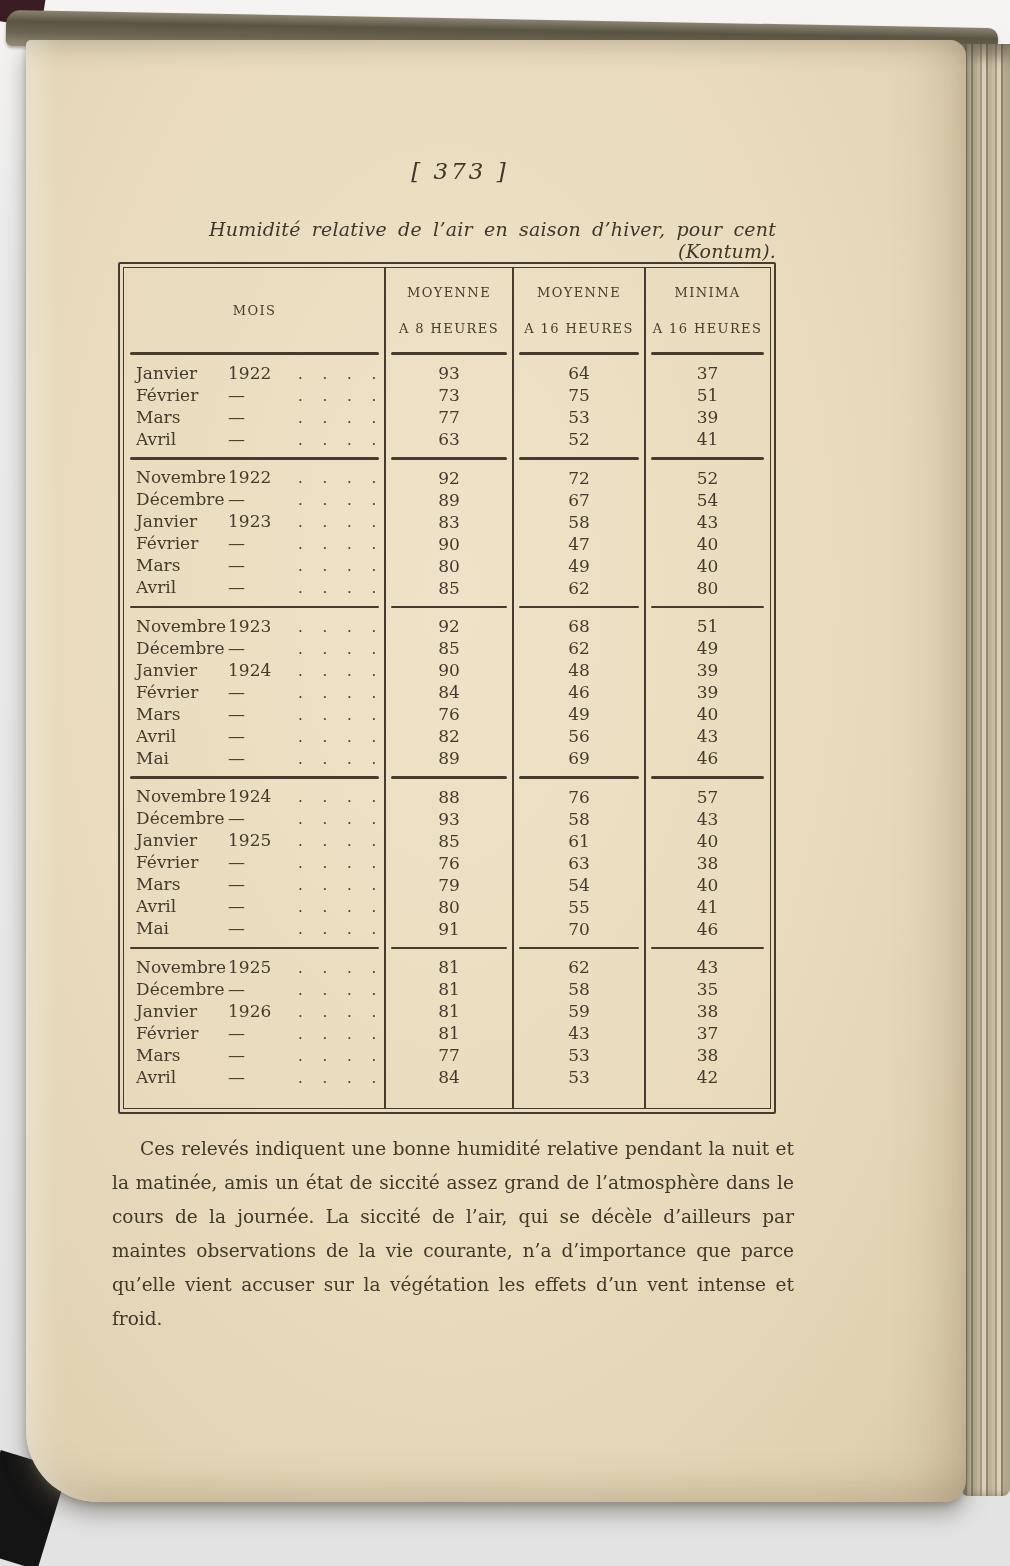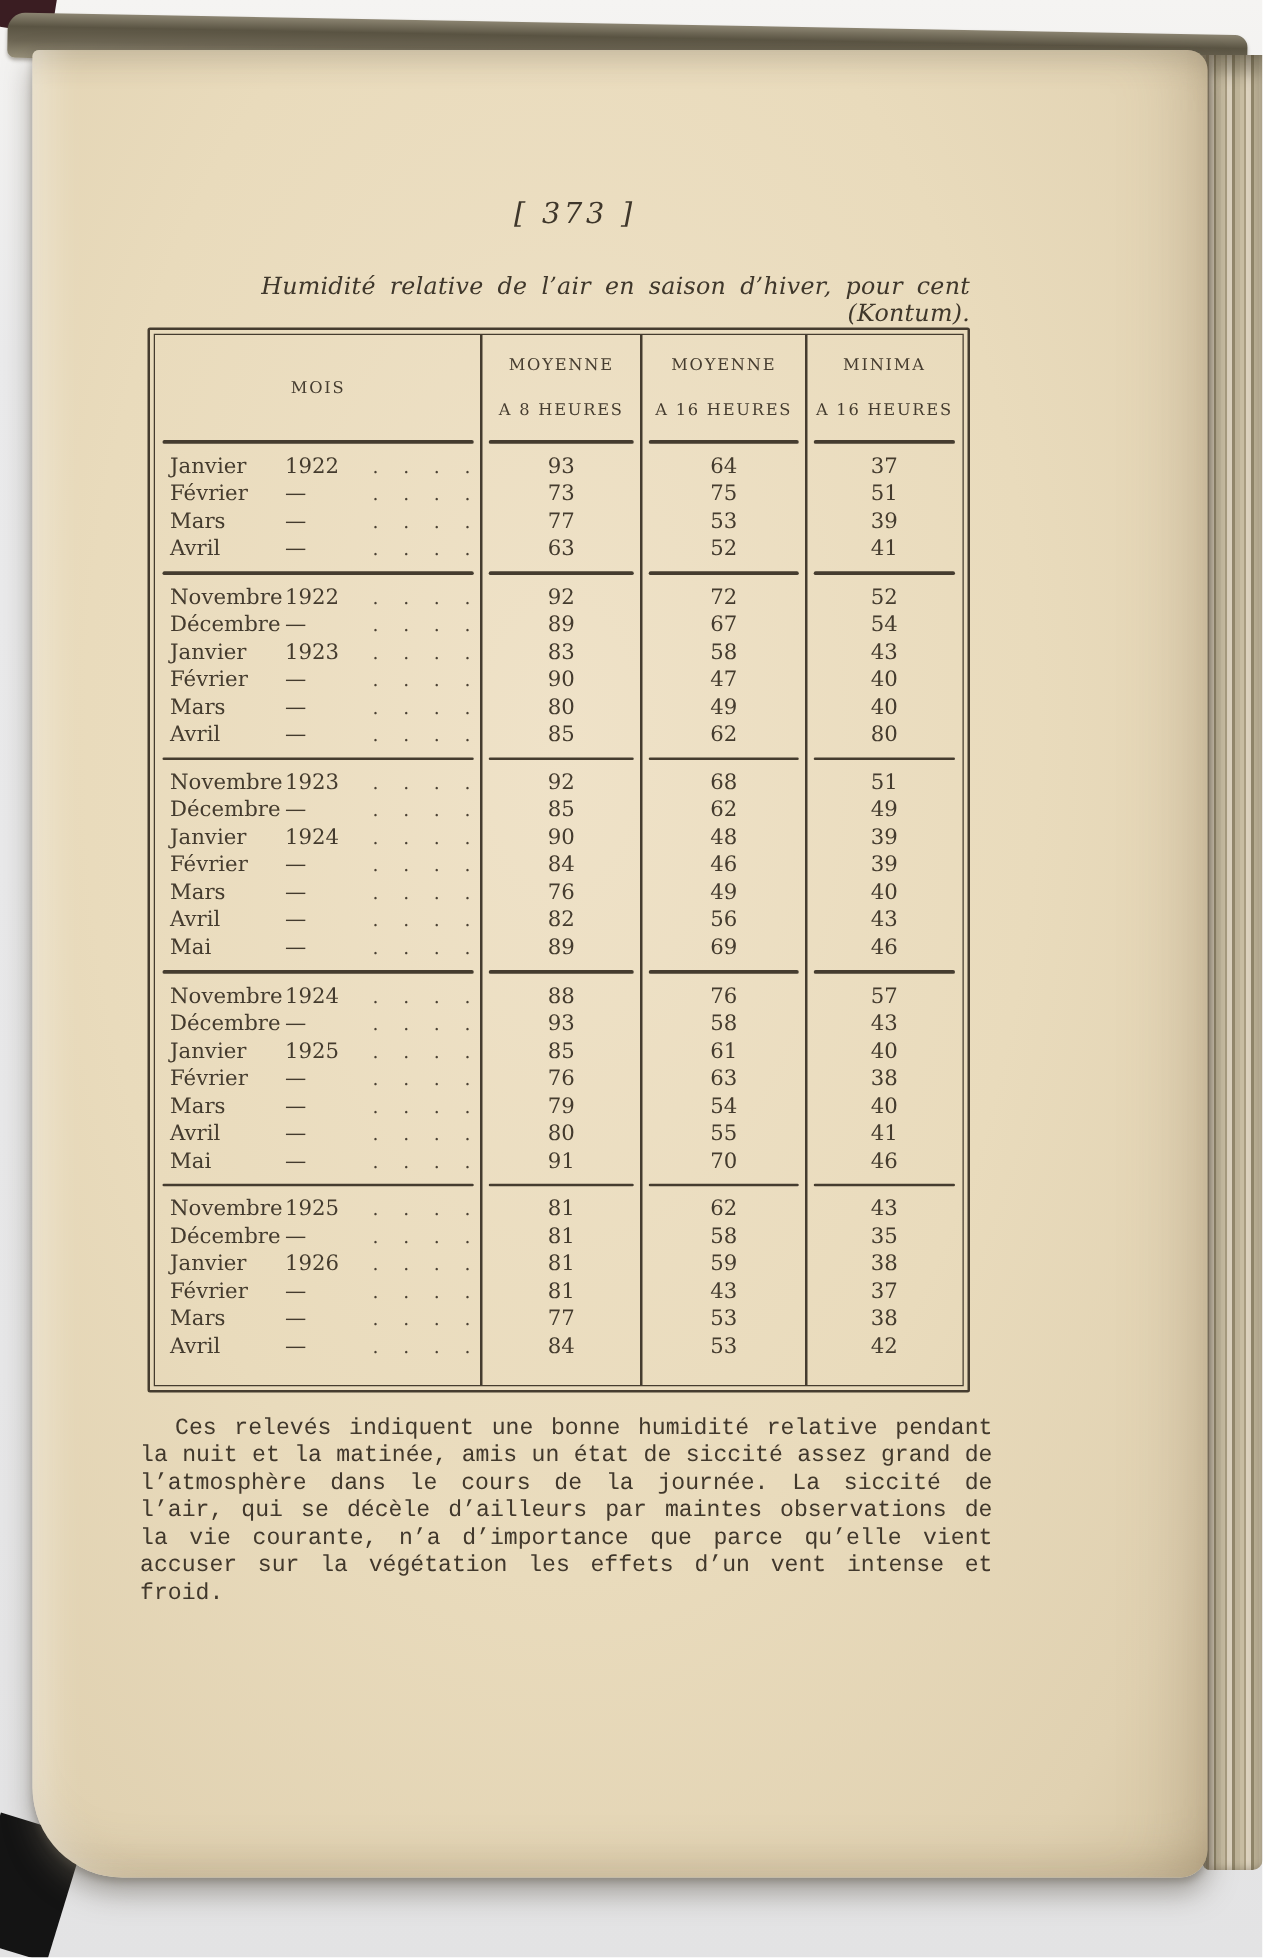--- a/index.html
+++ b/index.html
@@ -62,21 +62,21 @@
   .tgroup.last{padding-bottom:20px;}
   .cell{font-size:17px;line-height:22px;color:#443b2e;}
   .c-month{display:flex;align-items:baseline;padding-left:12px;overflow:hidden;}
   .mname{width:92px;flex:0 0 auto;}
   .myr{width:62px;flex:0 0 auto;text-align:left;}
   .mdots{flex:1 1 auto;overflow:hidden;white-space:nowrap;word-spacing:15px;padding-left:8px;
     font-size:15px;color:#4a4134;}
   .c-num{text-align:center;}
 
   .body-paragraph{position:absolute;left:112px;top:1132px;width:682px;
-    font-size:18.5px;line-height:22px;text-align:justify;text-indent:28px;color:#41382c;font-family:Liberation Mono, monospace;}
+    font-size:18.5px;line-height:34px;text-align:justify;text-indent:28px;color:#41382c;}
 
   .footer-bar{position:absolute;left:0;bottom:0;width:100%;height:27px;background:#fdfdfd;
     font-family:"DejaVu Sans",sans-serif;font-size:16.5px;color:#8e8e8e;
     line-height:27px;text-align:right;box-sizing:border-box;padding-right:9px;}
 </style>
 </head>
 <body>
 
 <div class="stage">
 

